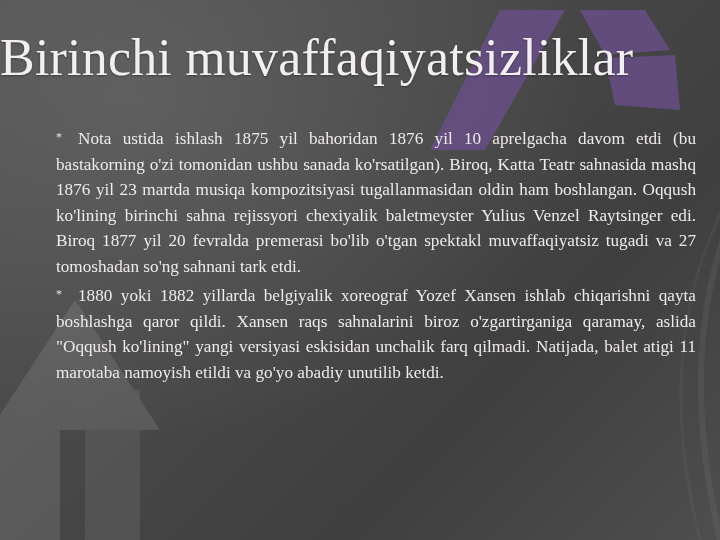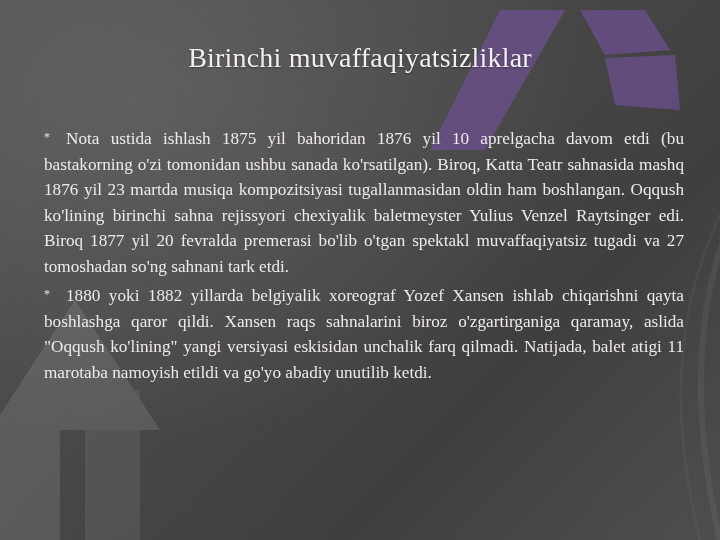--- a/index.html
+++ b/index.html
@@ -50,31 +50,31 @@
     top: 10px;
     width: 250px;
     height: 140px;
     pointer-events: none;
   }
   .title {
     position: absolute;
     left: 0;
     top: 34px;
     width: 720px;
-    text-align: center;
+    text-align: left;
     color: #f2eef2;
-    font-size: 28px;
+    font-size: 52px;
     font-weight: normal;
     letter-spacing: 0.2px;
     line-height: 48px;
     text-shadow: 0 1px 2px rgba(0,0,0,0.35);
   }
   .body-block {
     position: absolute;
-    left: 44px;
+    left: 56px;
     top: 126px;
     width: 640px;
     color: #efeaec;
     font-size: 17.2px;
     line-height: 25.5px;
     text-align: justify;
   }
   .para {
     margin: 0 0 4px 0;
     text-indent: 0;

